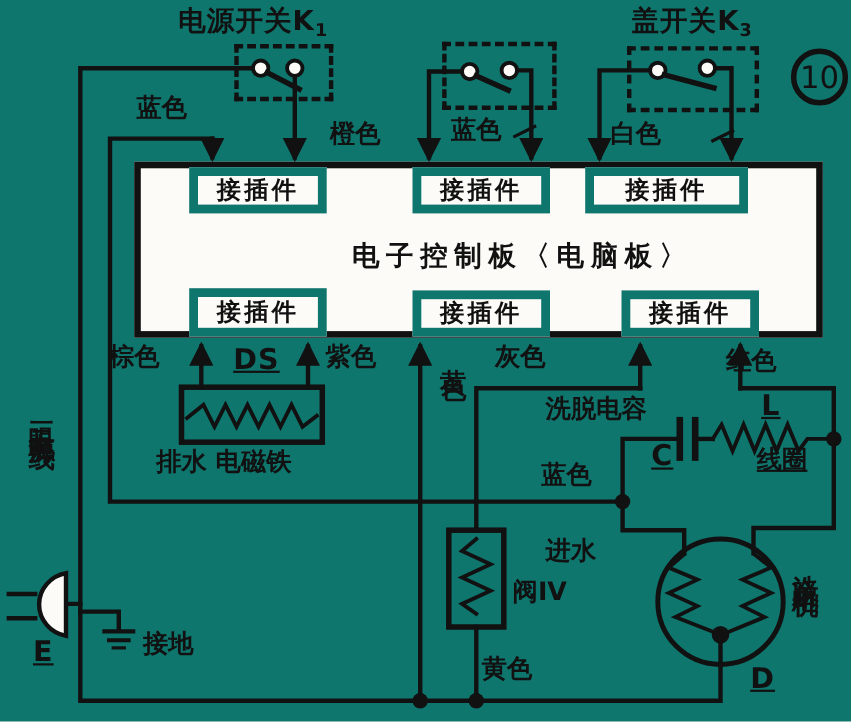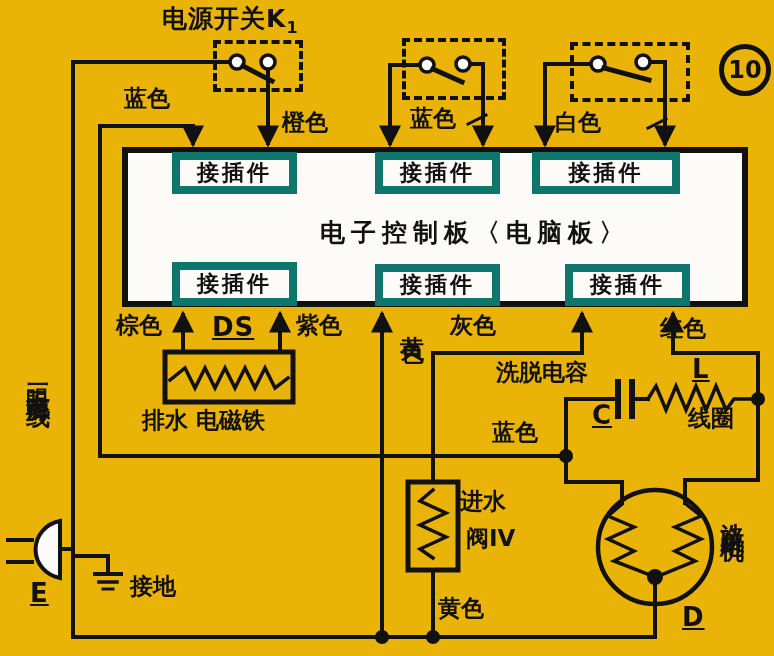--- a/index.html
+++ b/index.html
@@ -1,81 +1,82 @@
 <!DOCTYPE html>
 <html><head>
 <meta charset="utf-8">
 <style>
   html,body{margin:0;padding:0;background:#e8e8e4;}
-  #stage{position:relative;width:774px;height:656px;background:#eab308;overflow:hidden;
+  #stage{position:relative;width:774px;height:656px;background:#0f766e;overflow:hidden;
          font-family:"DejaVu Sans",sans-serif;color:#111;}
   #wires{position:absolute;left:0;top:0;z-index:3;pointer-events:none;}
   .lbl{position:absolute;z-index:4;font-weight:bold;font-size:23px;line-height:1.05;
        white-space:nowrap;color:#111;}
   .sw-title{font-size:25px;letter-spacing:1px;}
   .vlbl{position:absolute;z-index:4;font-weight:bold;font-size:24px;color:#111;
         writing-mode:vertical-rl;text-orientation:upright;letter-spacing:5px;line-height:1;}
   .desig{font-size:26px;font-weight:bold;letter-spacing:1px;text-decoration:underline;}
   .dashed-box{position:absolute;z-index:1;border:4px dashed #111;background:transparent;box-sizing:border-box;}
   #board{position:absolute;z-index:1;left:122px;top:147px;width:626px;height:160px;
          border:6px solid #111;box-sizing:border-box;background:#fcfbf7;}
   .conn{position:absolute;z-index:2;border:8px solid #0f766e;box-sizing:border-box;background:#fcfbf7;
         display:flex;align-items:center;justify-content:center;
         font-weight:bold;font-size:22px;letter-spacing:3px;color:#111;}
   #board-title{position:absolute;z-index:2;left:122px;top:216px;width:626px;text-align:center;
         font-weight:bold;font-size:25px;letter-spacing:6px;color:#111;margin-left:40px;}
   #fig-circle{position:absolute;z-index:2;left:719px;top:44px;width:52px;height:52px;
         border:5px solid #111;border-radius:50%;box-sizing:border-box;
         display:flex;align-items:center;justify-content:center;
-        font-weight:bold;font-size:24px;color:#111;}
+        font-weight:normal;font-size:28px;color:#111;}
   sub{font-size:16px;}
 </style>
 </head>
 <body>
 
 <div id="stage">
 
   <div class="lbl sw-title" style="left:162px;top:6px;"><span>电源开关K</span><sub>1</sub></div>
+  <div class="lbl sw-title" style="left:574px;top:6px;"><span>盖开关K</span><sub>3</sub></div>
 
   <div id="fig-circle">
       <span>10</span>
     </div>
 
   <div class="dashed-box" style="left:213px;top:40px;width:90px;height:52px;"></div>
   <div class="dashed-box" style="left:402px;top:38px;width:104px;height:62px;"></div>
   <div class="dashed-box" style="left:570px;top:42px;width:120px;height:60px;"></div>
 
   <div id="board"></div>
   <div id="board-title">电子控制板〈电脑板〉</div>
   <div class="conn" style="left:172px;top:152px;width:125px;height:42px;">接插件</div>
   <div class="conn" style="left:375px;top:152px;width:125px;height:42px;">接插件</div>
   <div class="conn" style="left:532px;top:152px;width:148px;height:42px;">接插件</div>
   <div class="conn" style="left:172px;top:262px;width:125px;height:44px;">接插件</div>
   <div class="conn" style="left:375px;top:264px;width:125px;height:42px;">接插件</div>
   <div class="conn" style="left:565px;top:264px;width:125px;height:42px;">接插件</div>
 
   <div class="lbl" style="left:124px;top:86px;">蓝色</div>
-  <div class="lbl" style="left:282px;top:110px;">橙色</div>
+  <div class="lbl" style="left:300px;top:110px;">橙色</div>
   <div class="lbl" style="left:410px;top:106px;">蓝色</div>
   <div class="lbl" style="left:555px;top:110px;">白色</div>
-  <div class="lbl" style="left:116px;top:313px;">棕色</div>
+  <div class="lbl" style="left:99px;top:313px;">棕色</div>
   <div class="lbl" style="left:296px;top:313px;">紫色</div>
   <div class="vlbl" style="left:400px;top:316px;">黄色</div>
   <div class="lbl" style="left:450px;top:313px;">灰色</div>
   <div class="lbl" style="left:660px;top:316px;">红色</div>
   <div class="lbl" style="left:492px;top:420px;">蓝色</div>
   <div class="lbl" style="left:438px;top:596px;">黄色</div>
 
   <div class="lbl desig" style="left:212px;top:314px;">DS</div>
   <div class="lbl" style="left:142px;top:408px;">排水 电磁铁</div>
   <div class="lbl" style="left:496px;top:360px;">洗脱电容</div>
   <div class="lbl desig" style="left:592px;top:402px;">C</div>
   <div class="lbl desig" style="left:692px;top:356px;">L</div>
-  <div class="lbl" style="left:688px;top:406px;">线圈</div>
-  <div class="lbl" style="left:460px;top:489px;">进水</div>
+  <div class="lbl" style="left:688px;top:406px;text-decoration:underline;">线圈</div>
+  <div class="lbl" style="left:496px;top:489px;">进水</div>
   <div class="lbl" style="left:466px;top:526px;">阀IV</div>
   <div class="vlbl" style="left:720px;top:503px;">洗脱电机</div>
   <div class="lbl desig" style="left:682px;top:604px;">D</div>
   <div class="vlbl" style="left:26px;top:364px;">三眼电源线</div>
   <div class="lbl desig" style="left:30px;top:580px;">E</div>
   <div class="lbl" style="left:130px;top:574px;">接地</div>
 
   <svg id="wires" width="774" height="656" viewBox="0 0 774 656">
     <defs>
       <marker id="ah" viewBox="0 0 10 10" refX="8" refY="5" markerWidth="5.5" markerHeight="5.5" orient="auto-start-reverse">

